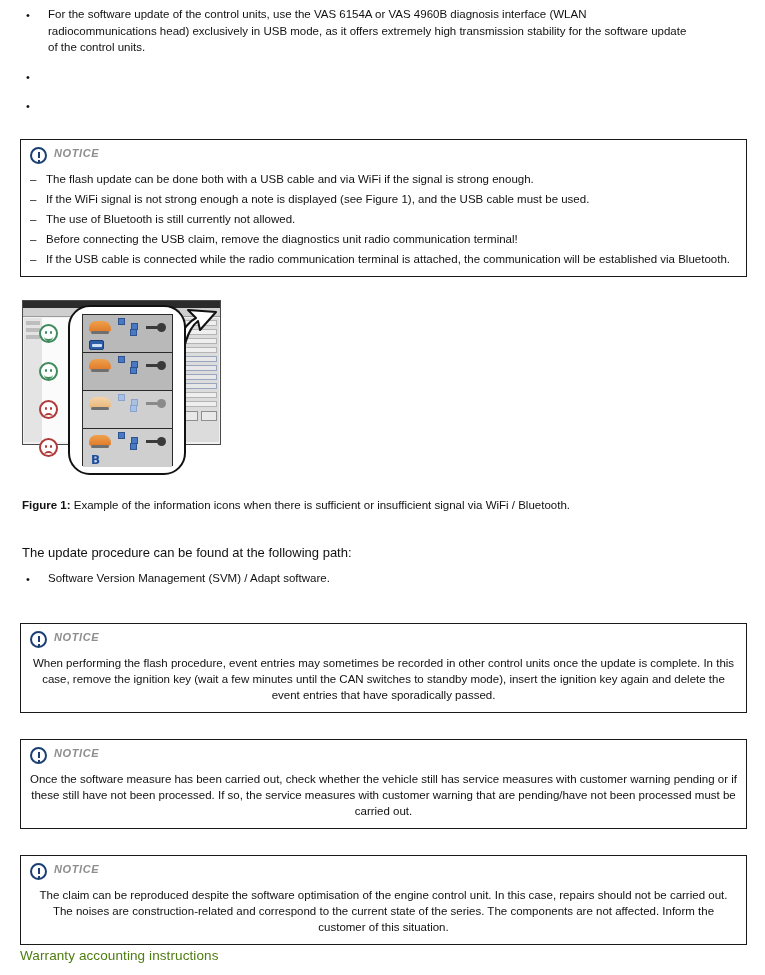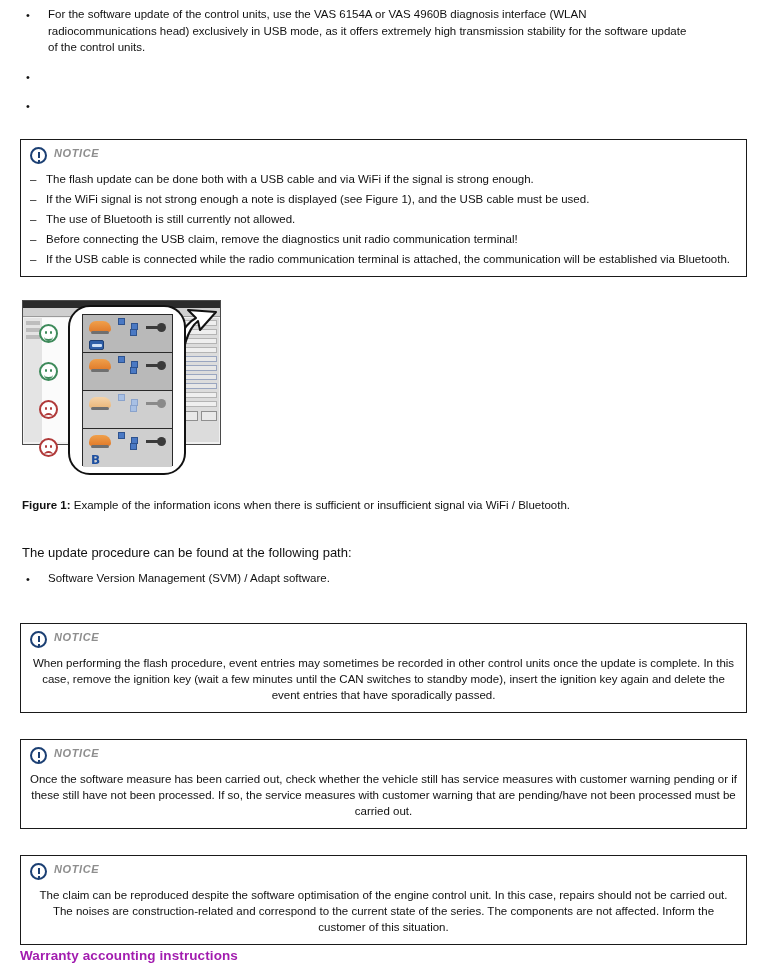--- a/index.html
+++ b/index.html
@@ -405,22 +405,22 @@
     line-height: 16px;
     color: #111;
   }
 
   
   .section-heading {
     position: absolute;
     left: 20px;
     top: 948px;
     font-size: 13.5px;
-    font-weight: bold;
-    color: #a21caf;
+    font-weight: normal;
+    color: #4d7c0f;
     letter-spacing: 0.1px;
   }
 </style>
 </head>
 <body>
 
 <div class="doc">
 
   <div class="bullet-list">
     <div class="bullet-row">

